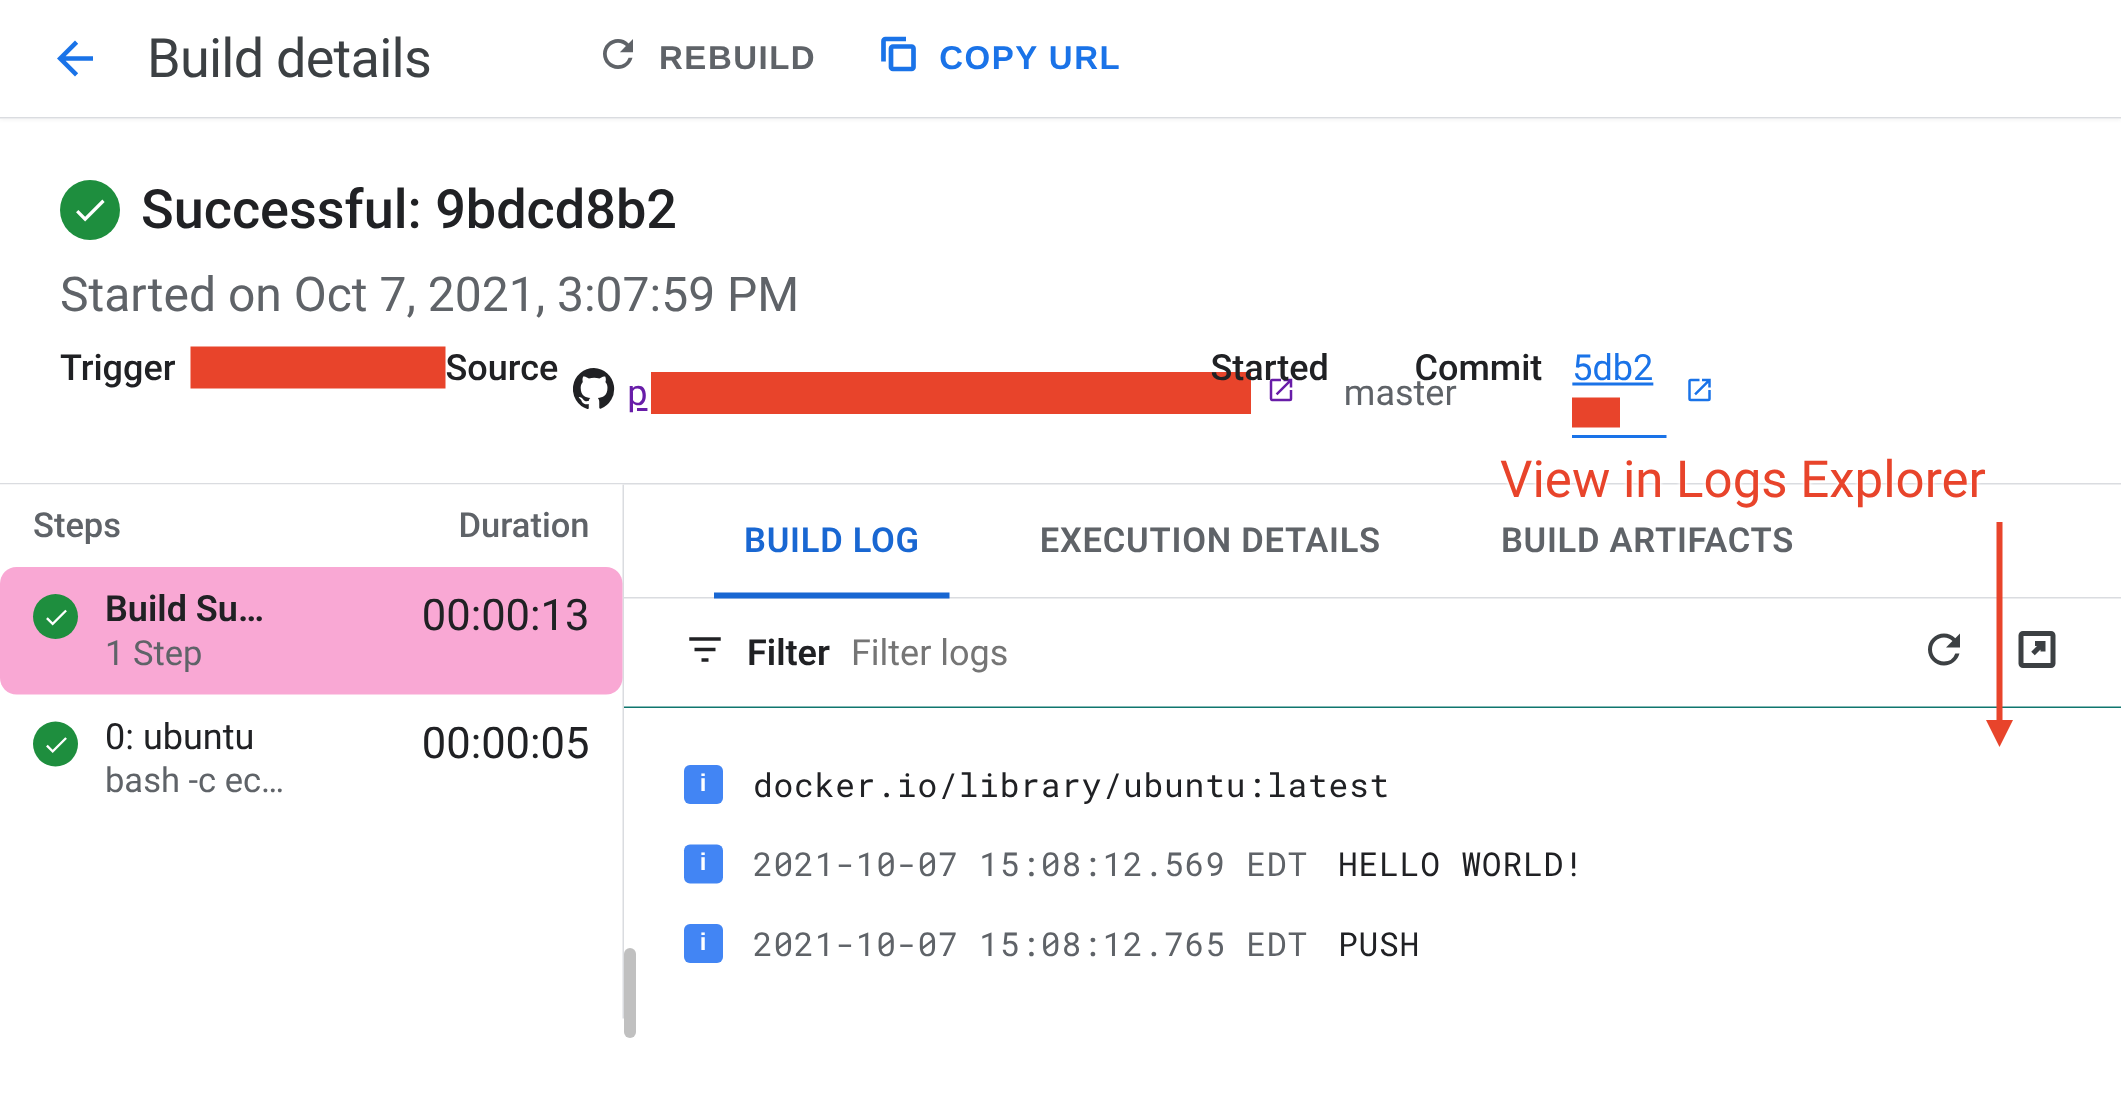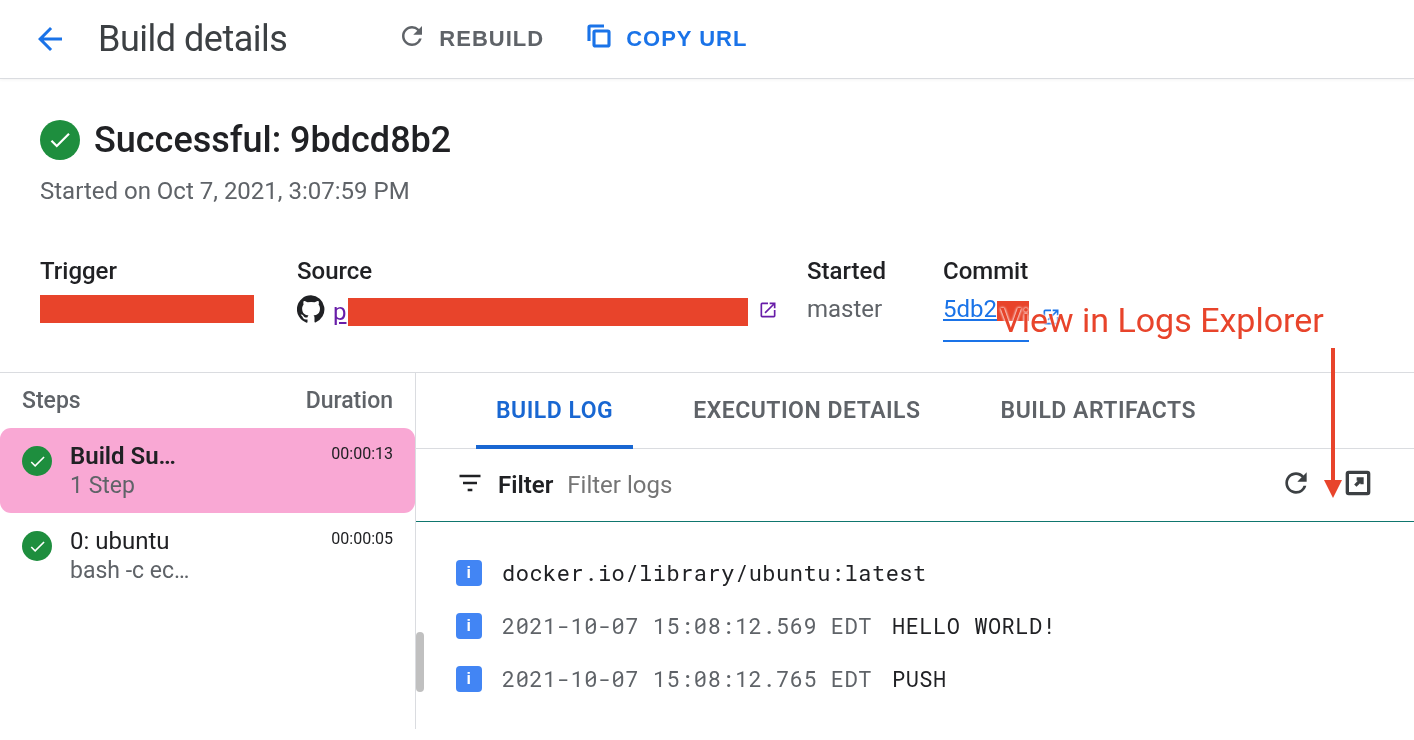--- a/index.html
+++ b/index.html
@@ -89,32 +89,31 @@
       width: 26px;
       height: 26px;
       fill: #fff;
     }
     .status-title {
       font-size: 36px;
       font-weight: 500;
       color: #202124;
     }
     .started-time {
-      font-size: 24px;
-      color: #5f6368;
-      margin-bottom: 52px;
+      font-size: 32px;
+      color: #5f6368;
+      margin-bottom: 16px;
     }
     .metadata-row {
       display: flex;
       gap: 0;
       margin-bottom: 30px;
     }
     .metadata-col {
       display: flex;
-      flex-direction: column;
       gap: 10px;
     }
     .metadata-col.trigger { width: 257px; }
     .metadata-col.source { width: 510px; }
     .metadata-col.branch { width: 136px; }
     .metadata-col.commit { width: 200px; }
     .metadata-label {
       font-size: 24px;
       font-weight: 500;
       color: #202124;
@@ -139,21 +138,22 @@
     .source-link {
       color: #681da8;
       text-decoration: underline;
       display: flex;
       align-items: center;
     }
     .commit-link {
       color: #1a73e8;
       text-decoration: underline;
       border-bottom: 2px solid #1a73e8;
-      padding-bottom: 17px;
+      padding-bottom: 3px;
+      margin-left: 10px;
     }
     .ext-link-icon {
       width: 20px;
       height: 20px;
       margin-left: 4px;
     }
     .bottom-section {
       display: flex;
       border-top: 1px solid #dadce0;
       margin-left: -40px;
@@ -213,21 +213,21 @@
     .step-name.normal { font-weight: 400; }
     .step-subtitle {
       font-size: 23px;
       color: #5f6368;
       margin-top: 2px;
       white-space: nowrap;
       overflow: hidden;
       text-overflow: ellipsis;
     }
     .step-duration {
-      font-size: 16px;
+      font-size: 29px;
       color: #202124;
       margin-top: 2px;
     }
     .log-panel {
       flex: 1;
       display: flex;
       flex-direction: column;
     }
     .log-tabs {
       display: flex;

